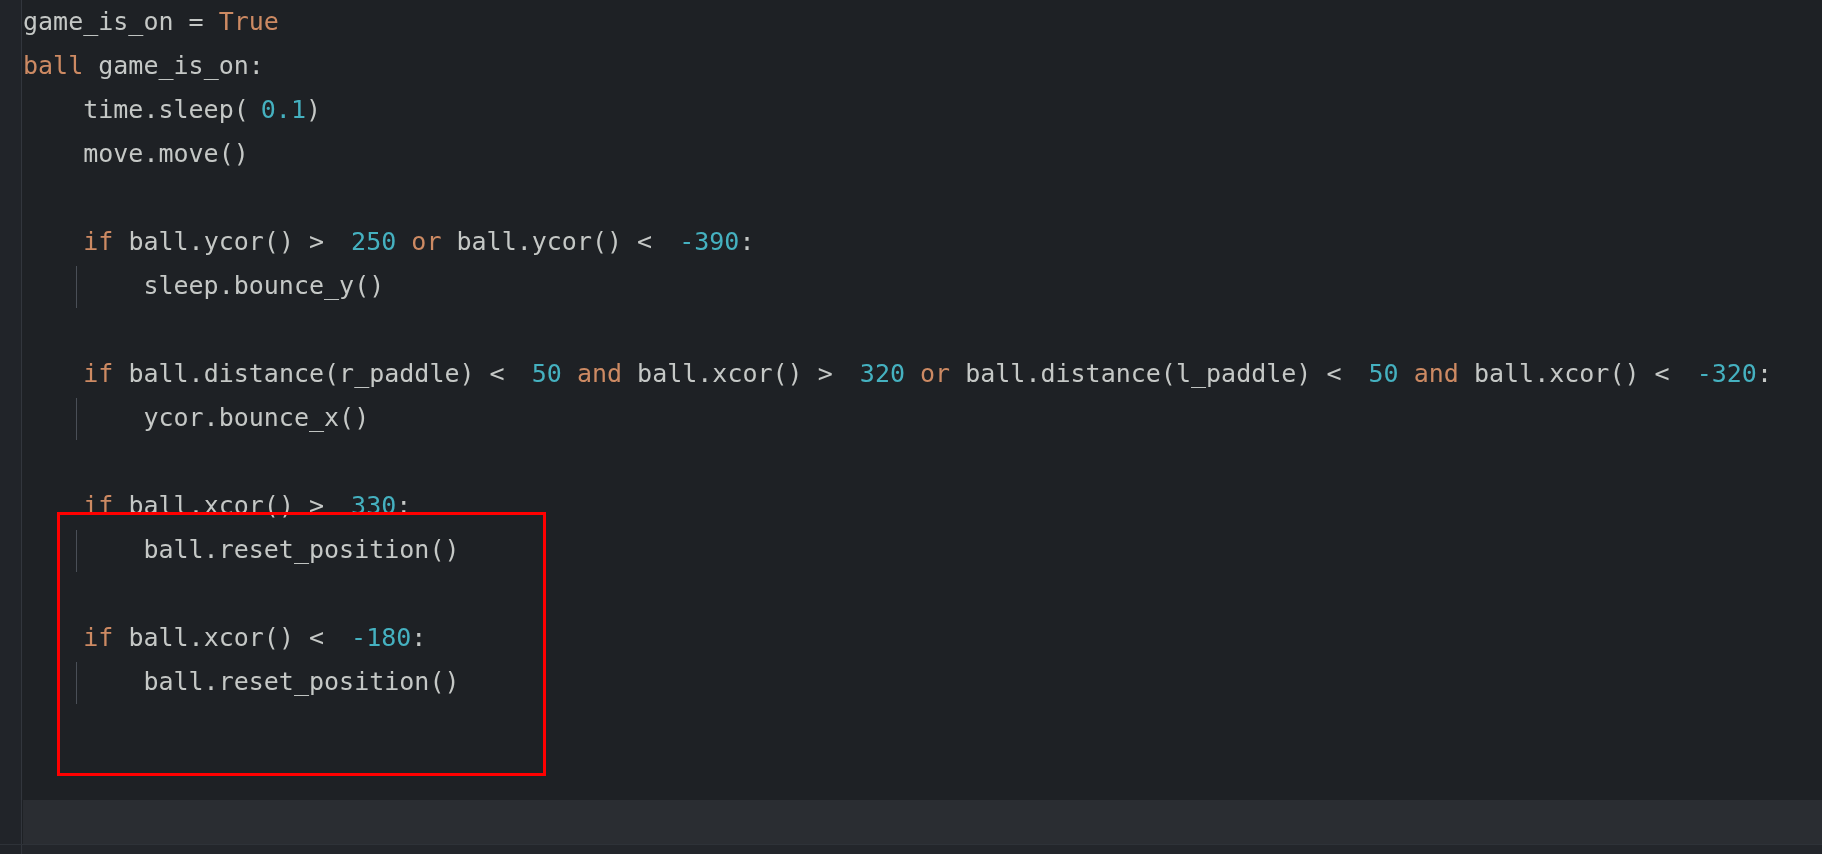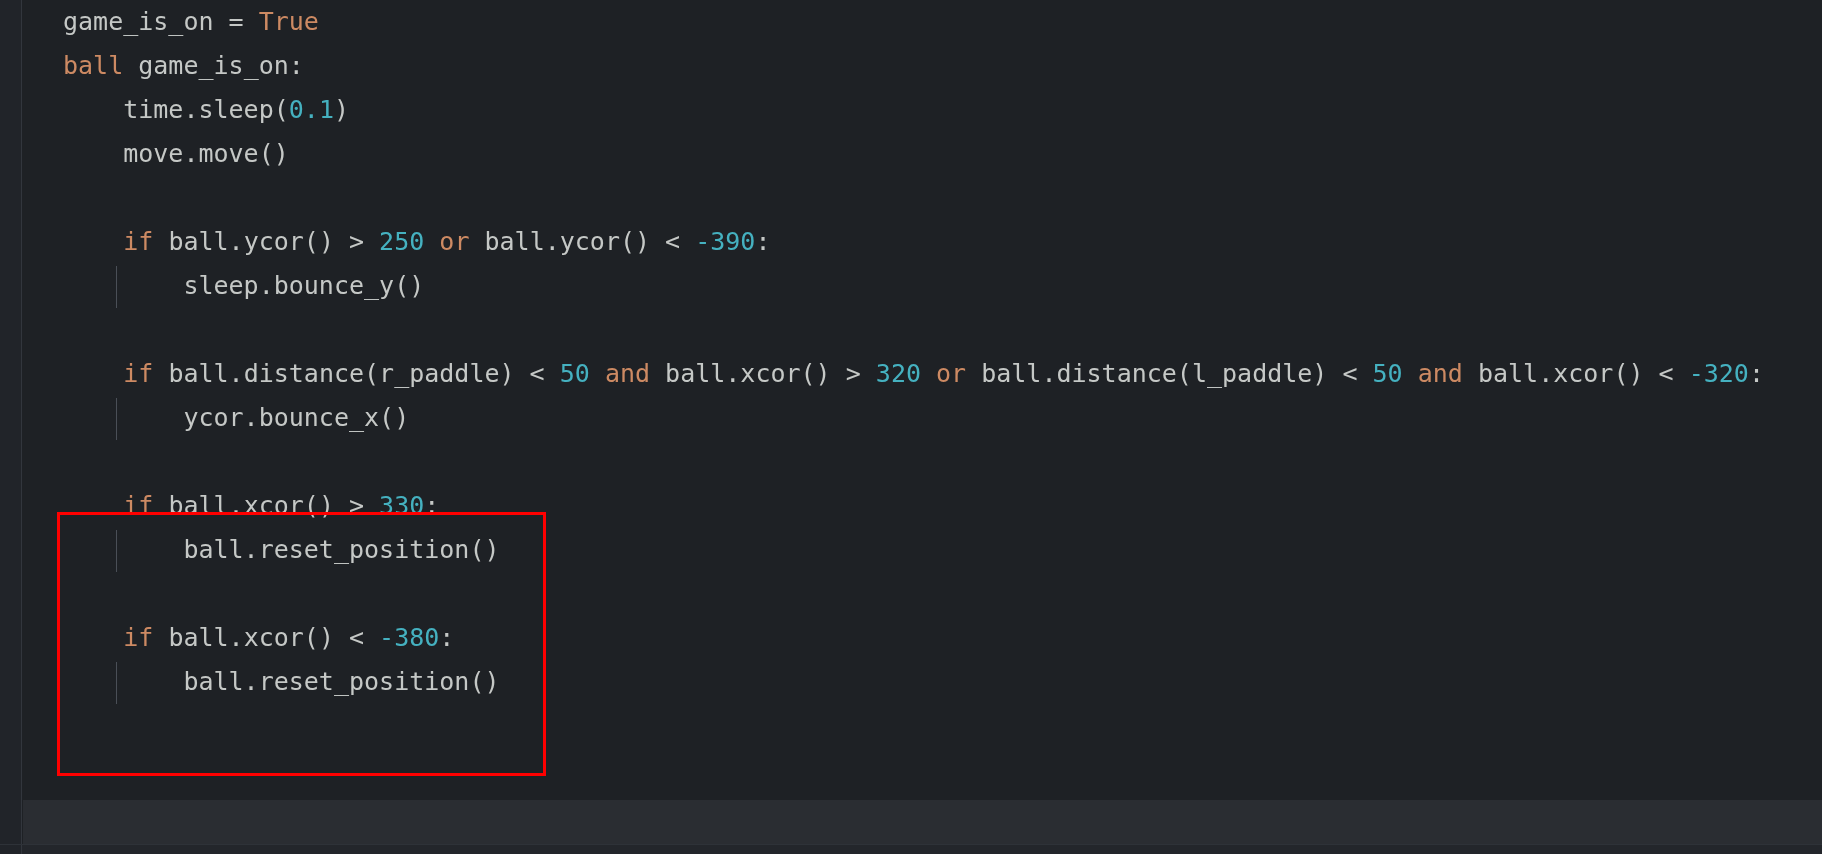--- a/index.html
+++ b/index.html
@@ -33,21 +33,20 @@
   }
 
   
   .code-area {
     position: absolute;
     left: 23px;
     top: 0;
     right: 0;
     height: 800px;
     overflow: hidden;
-    padding-left: 40px;
   }
 
   .code-line {
     position: relative;
     height: 44px;
     line-height: 44px;
     font-size: 25px;
     letter-spacing: 0px;
     color: #c5c8c6;
     white-space: pre;
@@ -59,21 +58,21 @@
     position: absolute;
     top: 2px;
     width: 1px;
     height: 42px;
     background: #4a4f57;
   }
   .guide.g1 { left: 53px; }
 
   
   .kw   { color: #cd8a63; }
-  .num  { color: #45b1c0; }
+  .num  { color: #45b1c0; margin-left: 12px; }
   .pln  { color: #c5c8c6; }
   .op   { color: #c5c8c6; }
 
   
   .hl-box {
     position: absolute;
     border: 3px solid #ff0000;
     box-sizing: border-box;
     pointer-events: none;
   }
@@ -144,21 +143,21 @@
       <div class="code-line" id="line-6">&nbsp;</div>
       <div class="code-line" id="line-7"><span class="pln">    </span><span class="kw">if</span><span class="pln"> ball.ycor() &gt; </span><span class="num">250</span><span class="pln"> </span><span class="kw">or</span><span class="pln"> ball.ycor() &lt; </span><span class="num">-390</span><span class="pln">:</span></div>
       <div class="code-line" id="line-8"><span class="guide g1"></span><span class="pln">        sleep.bounce_y()</span></div>
       <div class="code-line" id="line-9">&nbsp;</div>
       <div class="code-line" id="line-10"><span class="pln">    </span><span class="kw">if</span><span class="pln"> ball.distance(r_paddle) &lt; </span><span class="num">50</span><span class="pln"> </span><span class="kw">and</span><span class="pln"> ball.xcor() &gt; </span><span class="num">320</span><span class="pln"> </span><span class="kw">or</span><span class="pln"> ball.distance(l_paddle) &lt; </span><span class="num">50</span><span class="pln"> </span><span class="kw">and</span><span class="pln"> ball.xcor() &lt; </span><span class="num">-320</span><span class="pln">:</span></div>
       <div class="code-line" id="line-11"><span class="guide g1"></span><span class="pln">        ycor.bounce_x()</span></div>
       <div class="code-line" id="line-12">&nbsp;</div>
       <div class="code-line" id="line-13"><span class="pln">    </span><span class="kw">if</span><span class="pln"> ball.xcor() &gt; </span><span class="num">330</span><span class="pln">:</span></div>
       <div class="code-line" id="line-14"><span class="guide g1"></span><span class="pln">        ball.reset_position()</span></div>
       <div class="code-line" id="line-15">&nbsp;</div>
-      <div class="code-line" id="line-16"><span class="pln">    </span><span class="kw">if</span><span class="pln"> ball.xcor() &lt; </span><span class="num">-380</span><span class="pln">:</span></div>
+      <div class="code-line" id="line-16"><span class="pln">    </span><span class="kw">if</span><span class="pln"> ball.xcor() &lt; </span><span class="num">-180</span><span class="pln">:</span></div>
       <div class="code-line" id="line-17"><span class="guide g1"></span><span class="pln">        ball.reset_position()</span></div>
       <div class="code-line" id="line-18">&nbsp;</div>
     </div>
 
   <div class="hl-box" style="left: 57px; top: 512px; width: 489px; height: 264px; border-color: rgb(255, 0, 0);"></div>
 
   <div class="active-line-wrap">
     <div class="active-line">
       <span class="pln">screen.exitonclick</span><span class="bracket-match">()</span><span class="caret"></span>
     </div>

